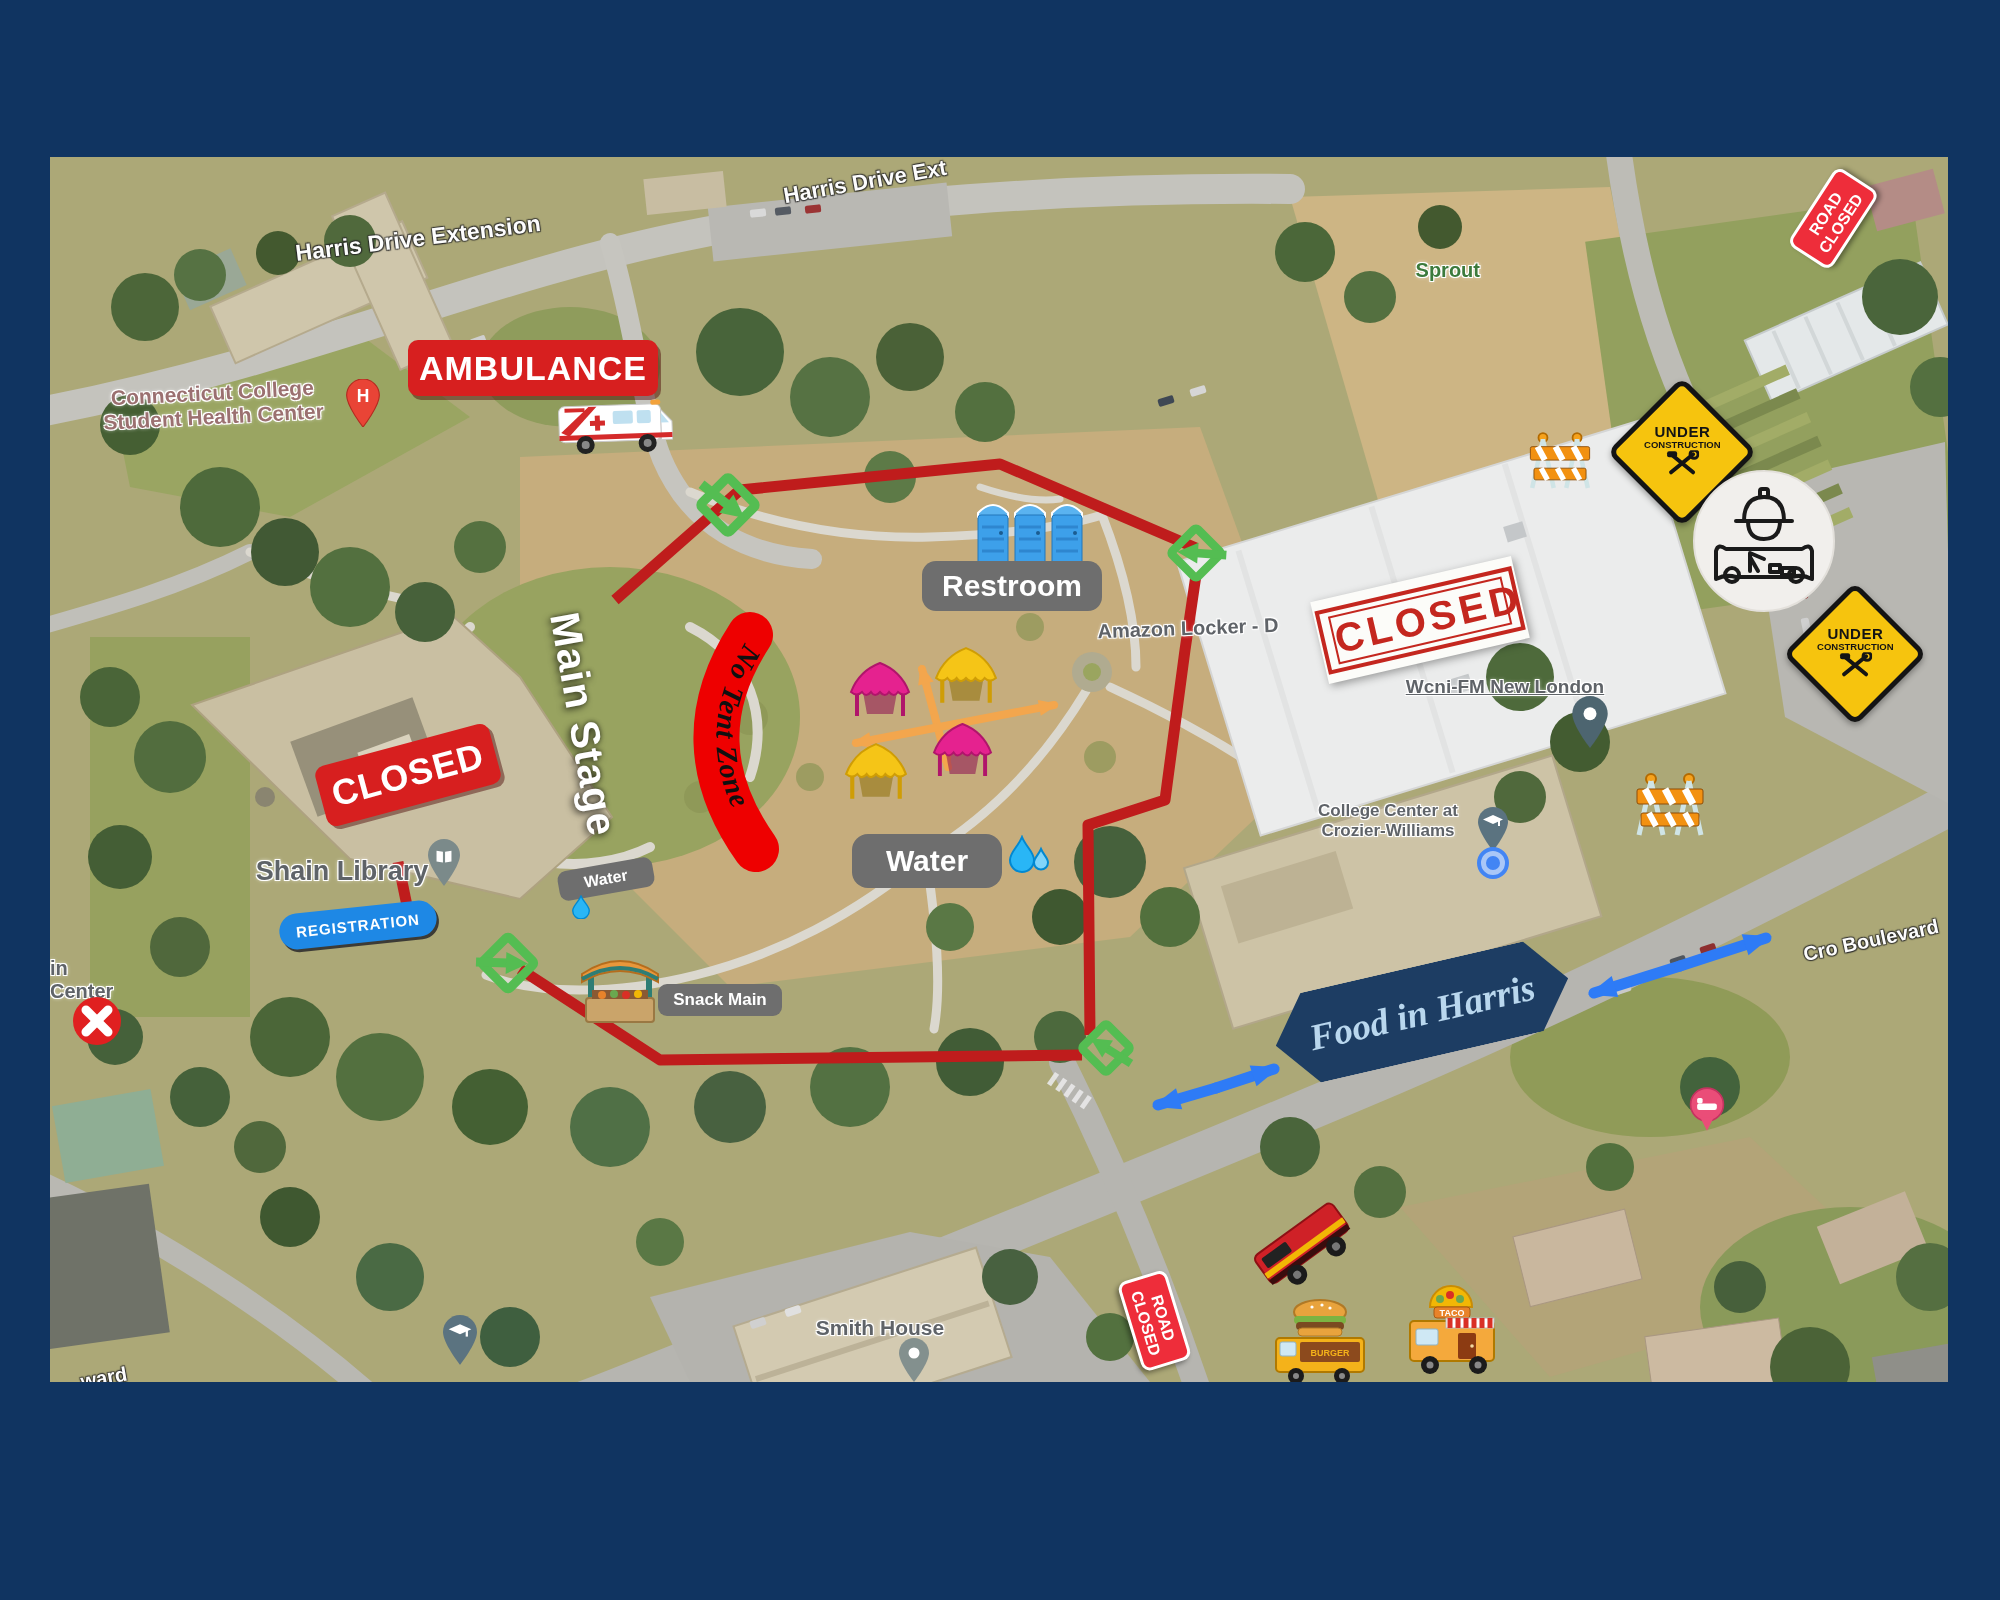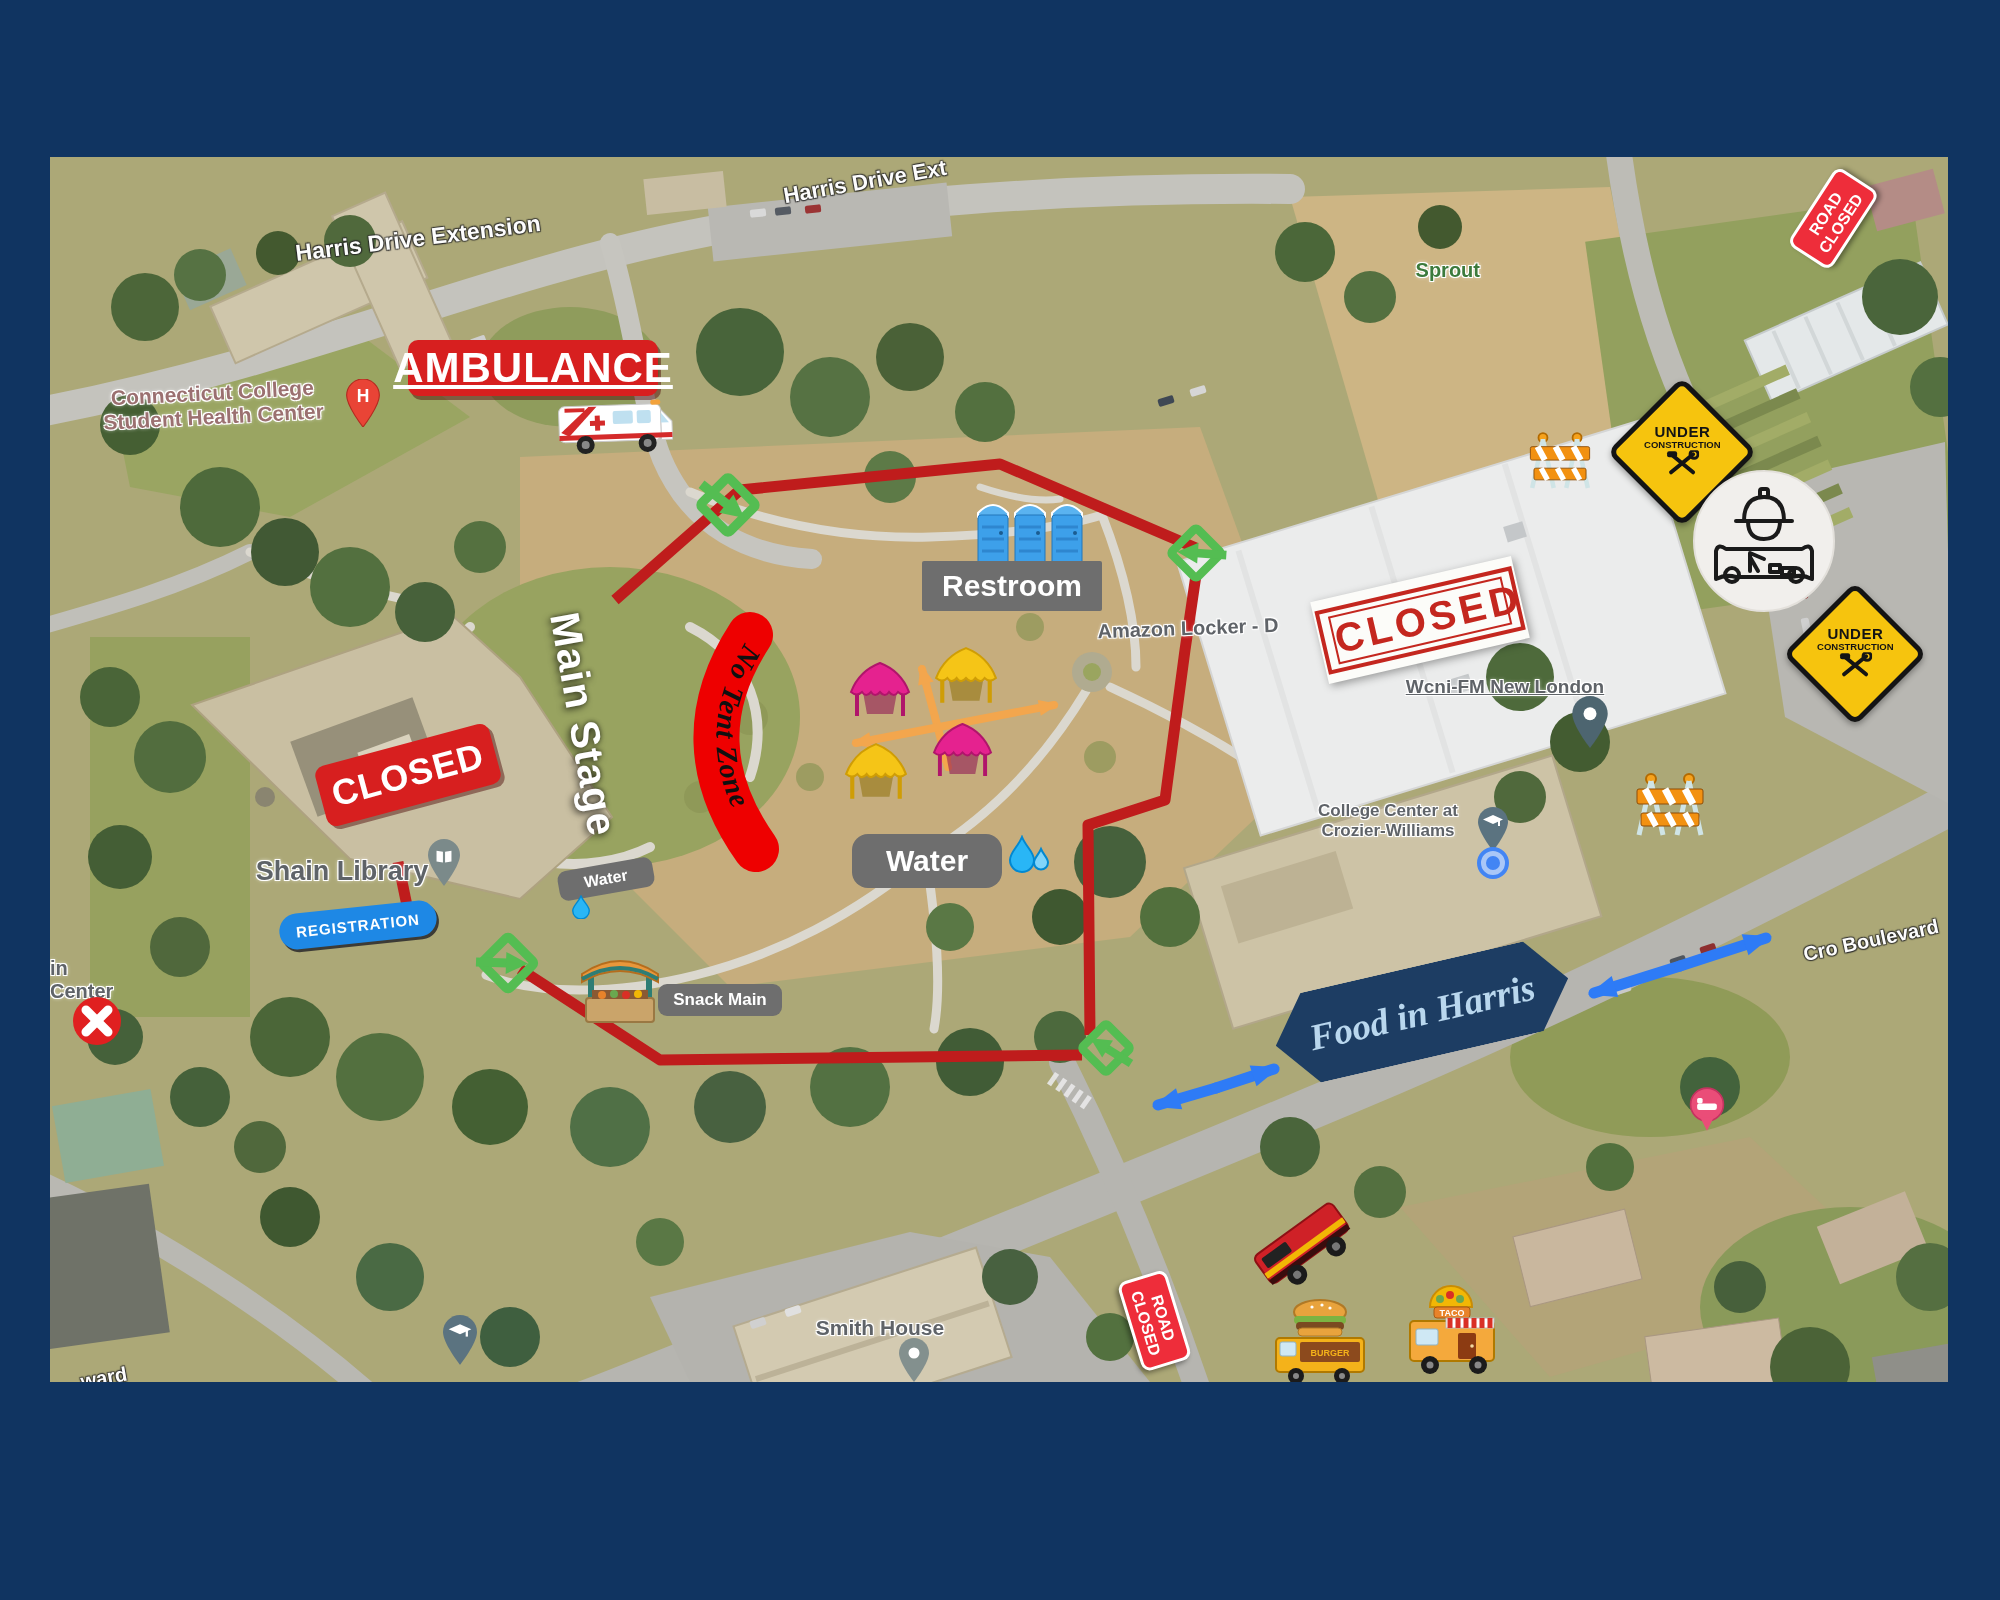--- a/index.html
+++ b/index.html
@@ -23,21 +23,21 @@
   .health-label{color:#9b7070;}
   .sprout-label{color:#3c7a3c;}
   
   .red-sign{
     background:#d71f1f;color:#fff;font-weight:bold;text-align:center;
     border-radius:10px;display:flex;align-items:center;justify-content:center;
     box-shadow:3px 4px 0 rgba(70,0,0,.45);letter-spacing:1px;white-space:nowrap;
   }
   .pill{
     background:#6e6e6e;color:#fff;font-weight:bold;text-align:center;
-    border-radius:2px;display:flex;align-items:center;justify-content:center;
+    border-radius:14px;display:flex;align-items:center;justify-content:center;
     white-space:nowrap;
   }
   .blue-pill{
     background:#1e88e5;color:#fff;font-weight:bold;text-align:center;
     border-radius:18px;display:flex;align-items:center;justify-content:center;
     box-shadow:2px 3px 0 rgba(0,0,20,.65);letter-spacing:1px;white-space:nowrap;
   }
   .rc-sign{
     background:#ee2d3a;border:3px solid #fff;border-radius:9px;color:#fff;
     font-weight:bold;text-align:center;line-height:1.1;padding:5px 10px;
@@ -385,21 +385,21 @@
     <rect x="8" y="10" width="5" height="5" rx="1.5" fill="#fff"></rect>
   </svg>
   <svg class="abs" style="left:21px;top:838px;" width="52" height="52" viewBox="0 0 52 52">
     <circle cx="26" cy="26" r="24" fill="#e02020"></circle>
     <g stroke="#fff" stroke-width="9" stroke-linecap="round">
       <line x1="15" y1="15" x2="37" y2="37"></line>
         <line x1="37" y1="15" x2="15" y2="37"></line>
     </g>
   </svg>
 
-  <div class="abs red-sign" style="left:358px;top:183px;width:250px;height:56px;font-size:42px;text-decoration:underline;">AMBULANCE</div>
+  <div class="abs red-sign" style="left:358px;top:183px;width:250px;height:56px;font-size:34px;">AMBULANCE</div>
 
   <svg class="abs" style="left:505px;top:230px;transform:rotate(-2deg);" width="124" height="74" viewBox="0 0 124 74">
     <rect x="4" y="18" width="102" height="36" rx="6" fill="#fff" stroke="#c9c9c9"></rect>
     <path d="M106,24 L117,36 L117,54 L106,54 Z" fill="#fff" stroke="#c9c9c9"></path>
     <rect x="58" y="24" width="20" height="13" rx="2" fill="#bfe0f0"></rect>
     <rect x="82" y="24" width="14" height="13" rx="2" fill="#bfe0f0"></rect>
     <polygon points="106,27 114,37 106,37" fill="#bfe0f0"></polygon>
     <polygon points="6,44 34,19 42,19 14,48" fill="#d42a2a"></polygon>
     <rect x="4" y="47" width="113" height="5" fill="#d42a2a"></rect>
     <rect x="40" y="28" width="5" height="15" fill="#d42a2a"></rect>

